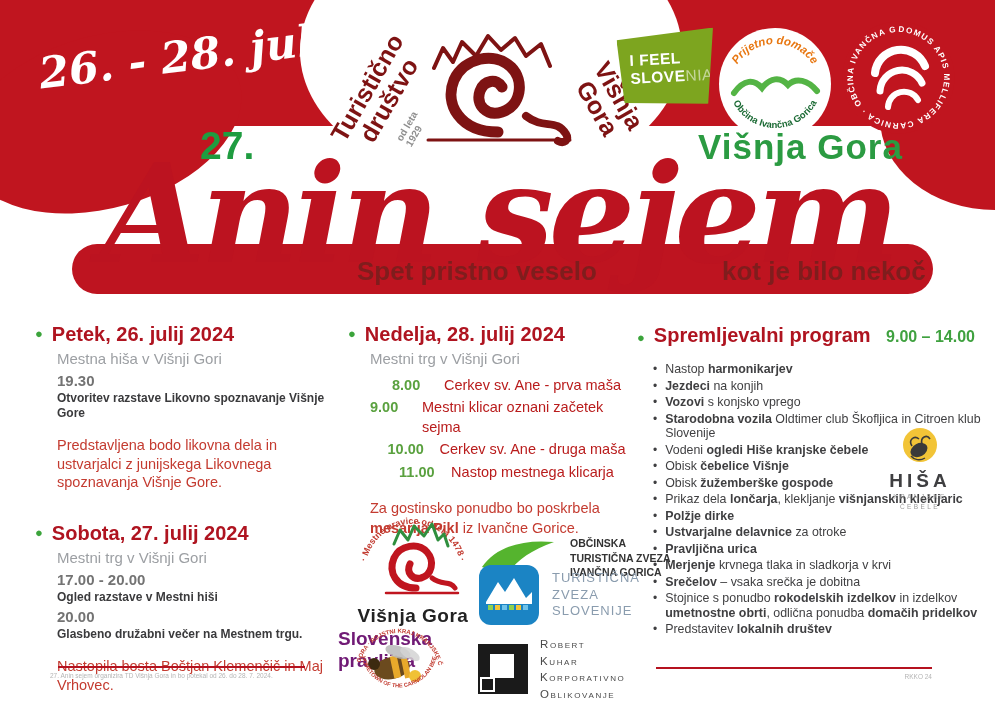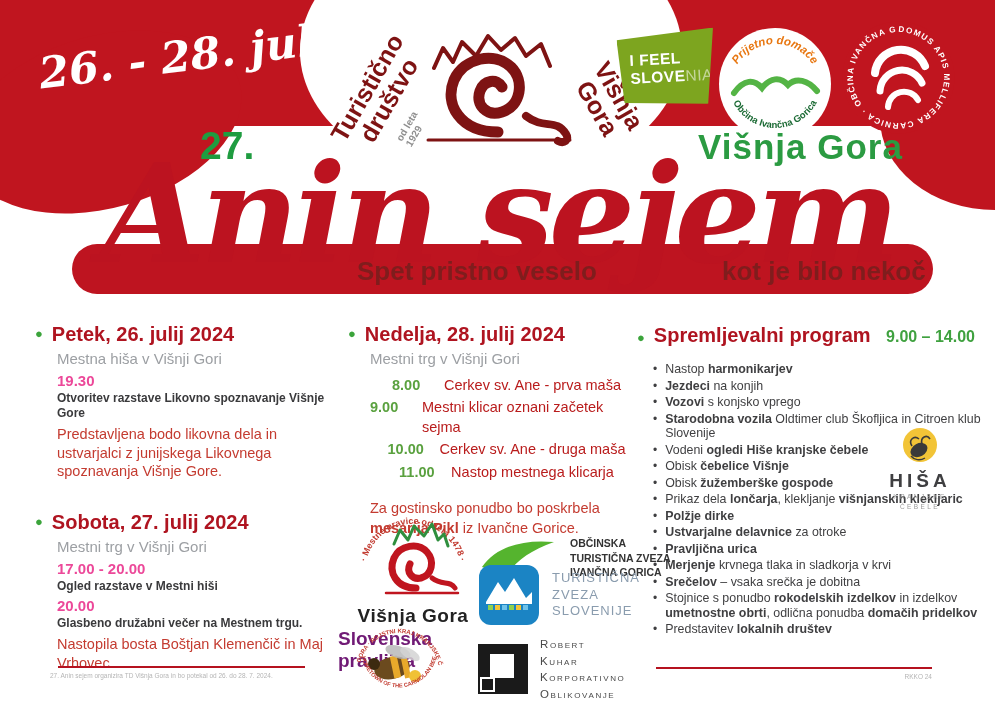--- a/index.html
+++ b/index.html
@@ -49,23 +49,23 @@
   
   .col{position:absolute;top:323px;}
   .col1{left:35px;width:300px;}
   .col2{left:348px;width:295px;}
   .col3{left:637px;width:348px;top:324px;}
   .sec-head{display:flex;align-items:flex-start;gap:9px;}
   .dot{color:#3ba43b;font-size:13px;line-height:21px;}
   .sec-title{font-size:20px;font-weight:700;color:#af1420;line-height:1.15;}
   .sec-body{margin-left:22px;margin-top:3px;}
   .venue{font-size:15px;color:#9c9fa3;line-height:1.3;}
-  .time{font-size:15px;font-weight:700;color:#ec4899;margin-top:3px;}
+  .time{font-size:15px;font-weight:700;color:#737373;margin-top:3px;}
   .event{font-size:12px;font-weight:700;color:#3a3a3c;line-height:1.3;margin-top:2px;}
-  .rednote{font-size:14.5px;color:#c43b30;line-height:1.3;margin-top:3px;}
+  .rednote{font-size:14.5px;color:#c43b30;line-height:1.3;margin-top:14px;}
   .sec-gap{margin-top:30px;}
   .bold{font-weight:700;}
 
   .sched{margin-top:6px;}
   .sched-row{display:flex;margin:2px 0;font-size:14.5px;line-height:1.4;justify-content:center;}
   .sched-time{width:52px;font-weight:700;color:#5aa13f;flex:0 0 52px;}
   .sched-text{color:#b91c1c;}
   .rednote2{font-size:14.5px;color:#c43b30;line-height:1.35;margin-top:17px;margin-left:22px;width:280px;}
 
   

